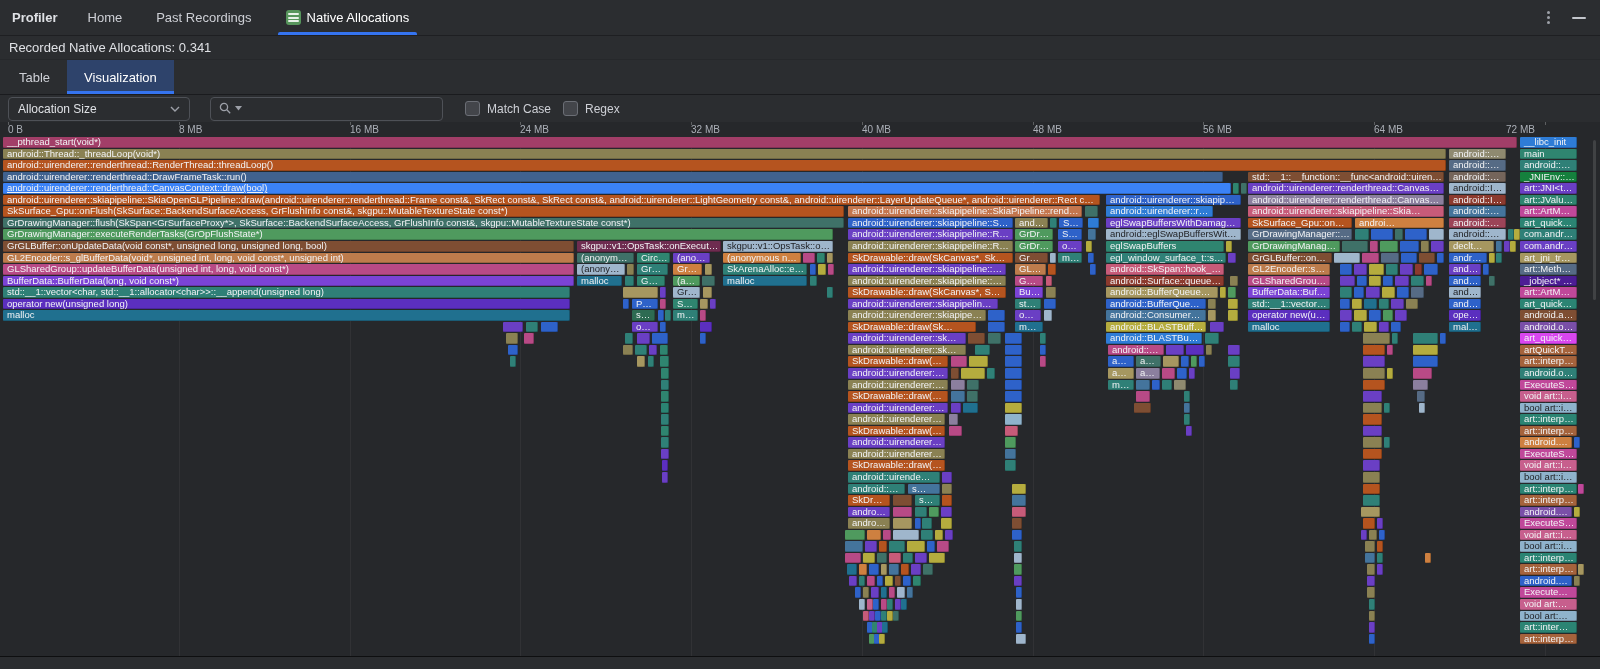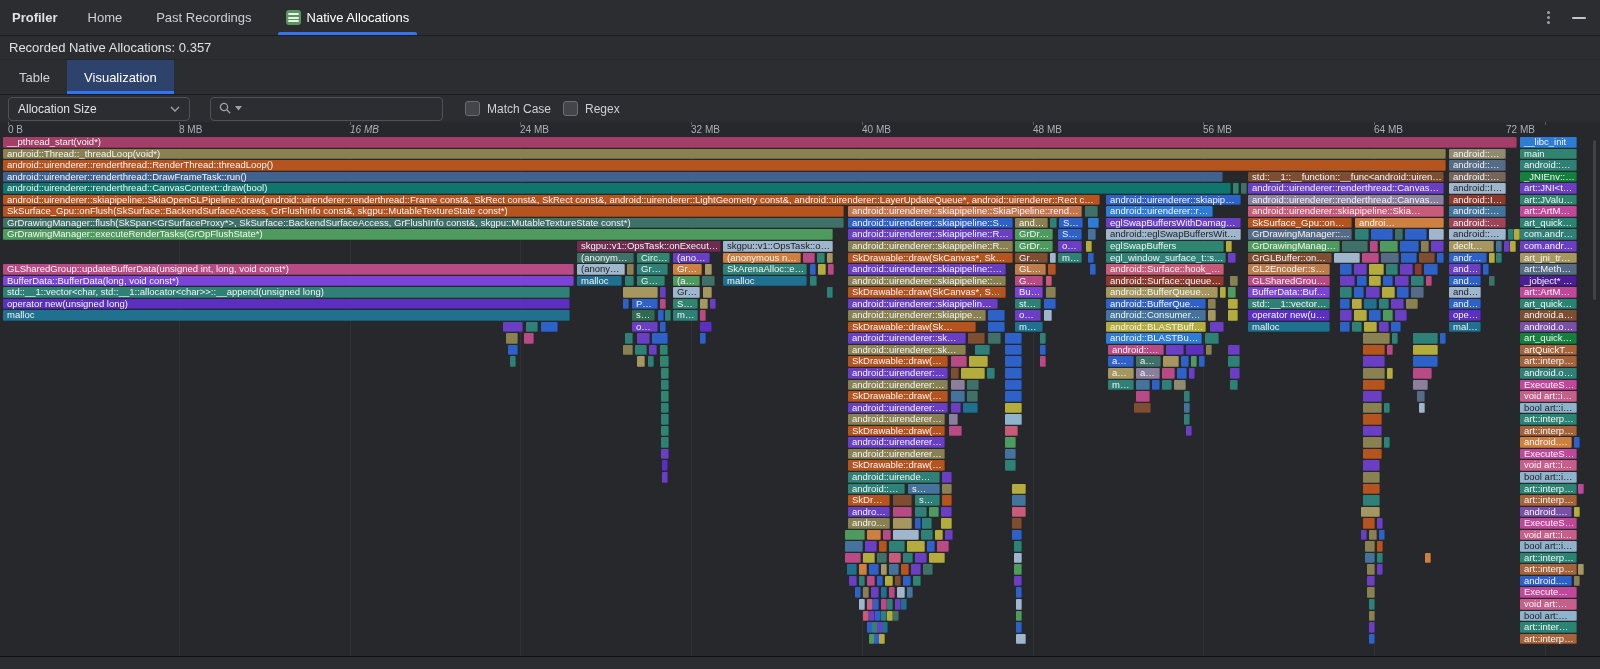--- a/index.html
+++ b/index.html
@@ -84,21 +84,21 @@
       <span class="kebab">
           <i></i>
           <i></i>
           <i></i>
         </span>
       <span class="minimize"></span>
     </div>
   </div>
 
   <div class="statusbar">
-    <span>Recorded Native Allocations: 0.357</span>
+    <span>Recorded Native Allocations: 0.341</span>
   </div>
 
   <div class="tabrow">
     <div class="tab">Table</div>
     <div class="tab active">Visualization</div>
   </div>
 
   <div class="toolbar">
     <div class="dropdown">
       <span>Allocation Size</span>
@@ -125,21 +125,21 @@
       <span>Regex</span>
     </label>
   </div>
 
   <div class="ruler" id="ruler">
       <span class="tickmark" style="left: 8px;"></span>
       <span class="tick" style="left: 8px;">0 B</span>
       <span class="tickmark" style="left: 179px;"></span>
       <span class="tick" style="left: 179px;">8 MB</span>
       <span class="tickmark" style="left: 350px;"></span>
-      <span class="tick" style="left: 350px; font-style: italic;">16 MB</span>
+      <span class="tick" style="left: 350px;">16 MB</span>
       <span class="tickmark" style="left: 520px;"></span>
       <span class="tick" style="left: 520px;">24 MB</span>
       <span class="tickmark" style="left: 691px;"></span>
       <span class="tick" style="left: 691px;">32 MB</span>
       <span class="tickmark" style="left: 862px;"></span>
       <span class="tick" style="left: 862px;">40 MB</span>
       <span class="tickmark" style="left: 1033px;"></span>
       <span class="tick" style="left: 1033px;">48 MB</span>
       <span class="tickmark" style="left: 1203px;"></span>
       <span class="tick" style="left: 1203px;">56 MB</span>
@@ -157,27 +157,29 @@
       <div class="grid" style="left: 691px;"></div>
       <div class="grid" style="left: 862px;"></div>
       <div class="grid" style="left: 1033px;"></div>
       <div class="grid" style="left: 1203px;"></div>
       <div class="grid" style="left: 1374px;"></div>
       <div class="grid" style="left: 1545px;"></div>
       <div class="seg" title="__pthread_start(void*)" style="left: 3px; top: 0px; width: 1514px; background: rgb(162, 62, 104);">__pthread_start(void*)</div>
       <div class="seg" title="android::Thread::_threadLoop(void*)" style="left: 3px; top: 11.55px; width: 1443px; background: rgb(138, 129, 83);">android::Thread::_threadLoop(void*)</div>
       <div class="seg" title="android::uirenderer::renderthread::RenderThread::threadLoop()" style="left: 3px; top: 23.1px; width: 1443px; background: rgb(181, 84, 31);">android::uirenderer::renderthread::RenderThread::threadLoop()</div>
       <div class="seg" title="android::uirenderer::renderthread::DrawFrameTask::run()" style="left: 3px; top: 34.65px; width: 1220px; background: rgb(64, 98, 143);">android::uirenderer::renderthread::DrawFrameTask::run()</div>
-      <div class="seg" title="android::uirenderer::renderthread::CanvasContext::draw(bool)" style="left: 3px; top: 46.2px; width: 1228px; background: #0f766e;">android::uirenderer::renderthread::CanvasContext::draw(bool)</div>
+      <div class="seg" title="android::uirenderer::renderthread::CanvasContext::draw(bool)" style="left: 3px; top: 46.2px; width: 1228px; background: #3b82f6; text-decoration: underline;">android::uirenderer::renderthread::CanvasContext::draw(bool)</div>
       <div class="seg" style="left: 1233px; top: 46.2px; width: 6px; background: rgb(47, 133, 112);"></div>
       <div class="seg" style="left: 1241px; top: 46.2px; width: 4px; background: rgb(63, 113, 104);"></div>
       <div class="seg" title="android::uirenderer::skiapipeline::SkiaOpenGLPipeline::draw(android::uirenderer::renderthread::Frame const&amp;, SkRect const&amp;, SkRect const&amp;, android::uirenderer::LightGeometry const&amp;, android::uirenderer::LayerUpdateQueue*, android::uirenderer::Rect const&amp;, bool)" style="left: 3px; top: 57.75px; width: 1097px; background: rgb(181, 84, 31);">android::uirenderer::skiapipeline::SkiaOpenGLPipeline::draw(android::uirenderer::renderthread::Frame const&amp;, SkRect const&amp;, SkRect const&amp;, android::uirenderer::LightGeometry const&amp;, android::uirenderer::LayerUpdateQueue*, android::uirenderer::Rect const&amp;, bool)</div>
       <div class="seg" title="SkSurface_Gpu::onFlush(SkSurface::BackendSurfaceAccess, GrFlushInfo const&amp;, skgpu::MutableTextureState const*)" style="left: 3px; top: 69.3px; width: 841px; background: rgb(181, 84, 31);">SkSurface_Gpu::onFlush(SkSurface::BackendSurfaceAccess, GrFlushInfo const&amp;, skgpu::MutableTextureState const*)</div>
       <div class="seg" title="GrDrawingManager::flush(SkSpan&lt;GrSurfaceProxy*&gt;, SkSurface::BackendSurfaceAccess, GrFlushInfo const&amp;, skgpu::MutableTextureState const*)" style="left: 3px; top: 80.85px; width: 841px; background: rgb(63, 113, 104);">GrDrawingManager::flush(SkSpan&lt;GrSurfaceProxy*&gt;, SkSurface::BackendSurfaceAccess, GrFlushInfo const&amp;, skgpu::MutableTextureState const*)</div>
       <div class="seg" title="GrDrawingManager::executeRenderTasks(GrOpFlushState*)" style="left: 3px; top: 92.4px; width: 830px; background: rgb(79, 154, 94);">GrDrawingManager::executeRenderTasks(GrOpFlushState*)</div>
+      <div class="seg" title="GrGLBuffer::onUpdateData(void const*, unsigned long, unsigned long, bool)" style="left: 3px; top: 103.95px; width: 571px; background: rgb(126, 78, 51);">GrGLBuffer::onUpdateData(void const*, unsigned long, unsigned long, bool)</div>
+      <div class="seg" title="GL2Encoder::s_glBufferData(void*, unsigned int, long, void const*, unsigned int)" style="left: 3px; top: 115.5px; width: 571px; background: rgb(189, 124, 76);">GL2Encoder::s_glBufferData(void*, unsigned int, long, void const*, unsigned int)</div>
       <div class="seg" title="GLSharedGroup::updateBufferData(unsigned int, long, void const*)" style="left: 3px; top: 127.05px; width: 571px; background: rgb(184, 74, 134);">GLSharedGroup::updateBufferData(unsigned int, long, void const*)</div>
       <div class="seg" title="BufferData::BufferData(long, void const*)" style="left: 3px; top: 138.6px; width: 571px; background: rgb(123, 67, 214);">BufferData::BufferData(long, void const*)</div>
       <div class="seg" title="std::__1::vector&lt;char, std::__1::allocator&lt;char&gt;&gt;::__append(unsigned long)" style="left: 3px; top: 150.15px; width: 567px; background: rgb(47, 128, 119);">std::__1::vector&lt;char, std::__1::allocator&lt;char&gt;&gt;::__append(unsigned long)</div>
       <div class="seg" title="operator new(unsigned long)" style="left: 3px; top: 161.7px; width: 567px; background: rgb(91, 47, 191);">operator new(unsigned long)</div>
       <div class="seg" title="malloc" style="left: 3px; top: 173.25px; width: 567px; background: rgb(32, 112, 143);">malloc</div>
       <div class="seg" style="left: 503px; top: 184.8px; width: 20px; background: rgb(106, 63, 196);"></div>
       <div class="seg" style="left: 526px; top: 184.8px; width: 12px; background: rgb(47, 128, 119);"></div>
       <div class="seg" style="left: 541px; top: 184.8px; width: 17px; background: rgb(46, 98, 201);"></div>
       <div class="seg" style="left: 506px; top: 196.35px; width: 12px; background: rgb(138, 129, 83);"></div>
       <div class="seg" style="left: 524px; top: 196.35px; width: 10px; background: rgb(184, 74, 134);"></div>
@@ -429,21 +431,21 @@
       <div class="seg" style="left: 1016px; top: 485.1px; width: 6px; background: rgb(46, 98, 201);"></div>
       <div class="seg" style="left: 1016px; top: 496.65px; width: 10px; background: rgb(159, 182, 204);"></div>
       <div class="seg" title="android::uirenderer::skiapipe…" style="left: 1106px; top: 57.75px; width: 135px; background: rgb(46, 98, 201);">android::uirenderer::skiapipe…</div>
       <div class="seg" title="android::uirenderer::rendert…" style="left: 1106px; top: 69.3px; width: 107px; background: rgb(46, 124, 214);">android::uirenderer::rendert…</div>
       <div class="seg" title="eglSwapBuffersWithDamag…" style="left: 1106px; top: 80.85px; width: 135px; background: rgb(106, 63, 196);">eglSwapBuffersWithDamag…</div>
       <div class="seg dk" title="android::eglSwapBuffersWit…" style="left: 1106px; top: 92.4px; width: 135px; background: rgb(159, 182, 204);">android::eglSwapBuffersWit…</div>
       <div class="seg" title="eglSwapBuffers" style="left: 1106px; top: 103.95px; width: 118px; background: rgb(47, 133, 112);">eglSwapBuffers</div>
       <div class="seg" style="left: 1226px; top: 103.95px; width: 6px; background: rgb(181, 172, 62);"></div>
       <div class="seg" title="egl_window_surface_t::swap…" style="left: 1106px; top: 115.5px; width: 120px; background: rgb(47, 128, 119);">egl_window_surface_t::swap…</div>
       <div class="seg" style="left: 1228px; top: 115.5px; width: 8px; background: rgb(106, 63, 196);"></div>
-      <div class="seg" title="android::Surface::hook_q…" style="left: 1106px; top: 127.05px; width: 118px; background: rgb(199, 91, 121);">android::Surface::hook_q…</div>
+      <div class="seg" title="android::Surface::hook_q…" style="left: 1106px; top: 127.05px; width: 118px; background: rgb(199, 91, 121);">android::SkSpan::hook_q…</div>
       <div class="seg" title="android::Surface::queueB…" style="left: 1106px; top: 138.6px; width: 118px; background: rgb(140, 58, 46);">android::Surface::queueB…</div>
       <div class="seg" style="left: 1230px; top: 138.6px; width: 8px; background: rgb(138, 129, 83);"></div>
       <div class="seg" title="android::BufferQueuePr…" style="left: 1106px; top: 150.15px; width: 112px; background: rgb(166, 151, 96);">android::BufferQueuePr…</div>
       <div class="seg" style="left: 1220px; top: 150.15px; width: 6px; background: rgb(181, 172, 62);"></div>
       <div class="seg" style="left: 1228px; top: 150.15px; width: 8px; background: rgb(79, 154, 94);"></div>
       <div class="seg" title="android::BufferQueu…" style="left: 1106px; top: 161.7px; width: 100px; background: rgb(46, 98, 201);">android::BufferQueu…</div>
       <div class="seg" style="left: 1208px; top: 161.7px; width: 8px; background: rgb(138, 129, 83);"></div>
       <div class="seg" style="left: 1228px; top: 161.7px; width: 10px; background: rgb(181, 172, 62);"></div>
       <div class="seg" title="android::ConsumerB…" style="left: 1106px; top: 173.25px; width: 100px; background: rgb(68, 116, 156);">android::ConsumerB…</div>
       <div class="seg" style="left: 1208px; top: 173.25px; width: 8px; background: rgb(166, 151, 96);"></div>
@@ -632,21 +634,21 @@
       <div class="seg" title="art_quick_i…" style="left: 1520px; top: 80.85px; width: 57px; background: rgb(43, 132, 115);">art_quick_i…</div>
       <div class="seg" title="com.androi…" style="left: 1520px; top: 92.4px; width: 57px; background: rgb(47, 128, 119);">com.androi…</div>
       <div class="seg" title="com.androi…" style="left: 1520px; top: 103.95px; width: 57px; background: rgb(106, 63, 196);">com.androi…</div>
       <div class="seg" title="art_jni_tram…" style="left: 1520px; top: 115.5px; width: 57px; background: rgb(166, 151, 96);">art_jni_tram…</div>
       <div class="seg" title="art::Method…" style="left: 1520px; top: 127.05px; width: 57px; background: rgb(86, 107, 133);">art::Method…</div>
       <div class="seg" title="_jobject* ar…" style="left: 1520px; top: 138.6px; width: 57px; background: #4c1d95;">_jobject* ar…</div>
       <div class="seg" title="art::ArtMet…" style="left: 1520px; top: 150.15px; width: 57px; background: rgb(192, 72, 154);">art::ArtMet…</div>
       <div class="seg" title="art_quick_i…" style="left: 1520px; top: 161.7px; width: 57px; background: rgb(43, 132, 115);">art_quick_i…</div>
       <div class="seg" title="android.ap…" style="left: 1520px; top: 173.25px; width: 57px; background: rgb(126, 78, 51);">android.ap…</div>
       <div class="seg" title="android.os.…" style="left: 1520px; top: 184.8px; width: 57px; background: rgb(122, 79, 168);">android.os.…</div>
-      <div class="seg" title="art_quick_t…" style="left: 1520px; top: 196.35px; width: 57px; background: #15803d;">art_quick_t…</div>
+      <div class="seg" title="art_quick_t…" style="left: 1520px; top: 196.35px; width: 57px; background: #d946ef;">art_quick_t…</div>
       <div class="seg" title="artQuickToI…" style="left: 1520px; top: 207.9px; width: 57px; background: rgb(165, 99, 60);">artQuickToI…</div>
       <div class="seg" title="art::interpr…" style="left: 1520px; top: 219.45px; width: 57px; background: rgb(165, 99, 60);">art::interpr…</div>
       <div class="seg" title="android.os.…" style="left: 1520px; top: 231px; width: 57px; background: rgb(47, 128, 119);">android.os.…</div>
       <div class="seg" title="ExecuteSwi…" style="left: 1520px; top: 242.55px; width: 57px; background: rgb(192, 72, 154);">ExecuteSwi…</div>
       <div class="seg" title="void art::int…" style="left: 1520px; top: 254.1px; width: 57px; background: rgb(199, 95, 141);">void art::int…</div>
       <div class="seg dk" title="bool art::int…" style="left: 1520px; top: 265.65px; width: 57px; background: rgb(143, 179, 204);">bool art::int…</div>
       <div class="seg" title="art::interpr…" style="left: 1520px; top: 277.2px; width: 57px; background: rgb(43, 132, 115);">art::interpr…</div>
       <div class="seg" title="art::interpr…" style="left: 1520px; top: 288.75px; width: 57px; background: rgb(165, 99, 60);">art::interpr…</div>
       <div class="seg" title="android.o…" style="left: 1520px; top: 300.3px; width: 52px; background: rgb(206, 128, 64);">android.o…</div>
       <div class="seg" style="left: 1574px; top: 300.3px; width: 3px; background: rgb(46, 98, 201);"></div>

